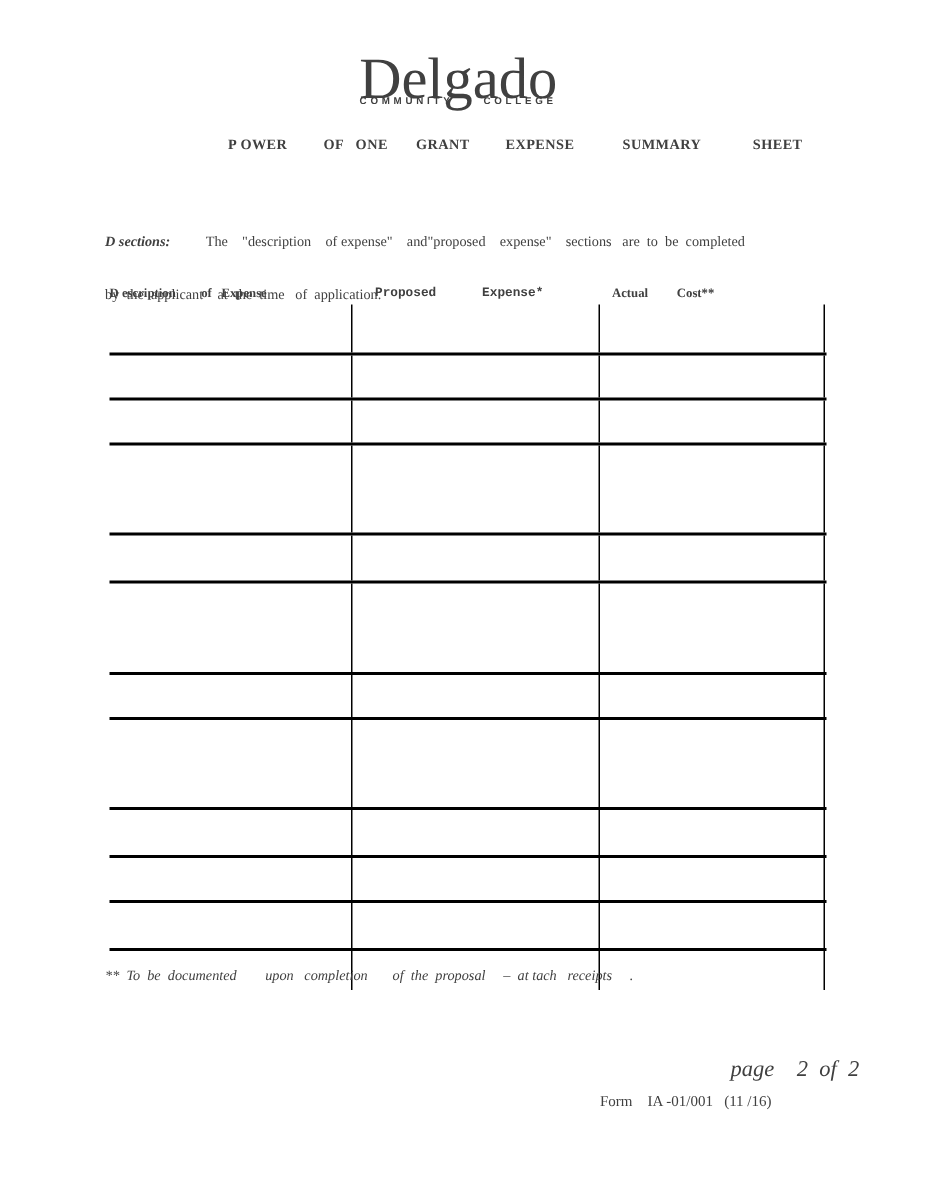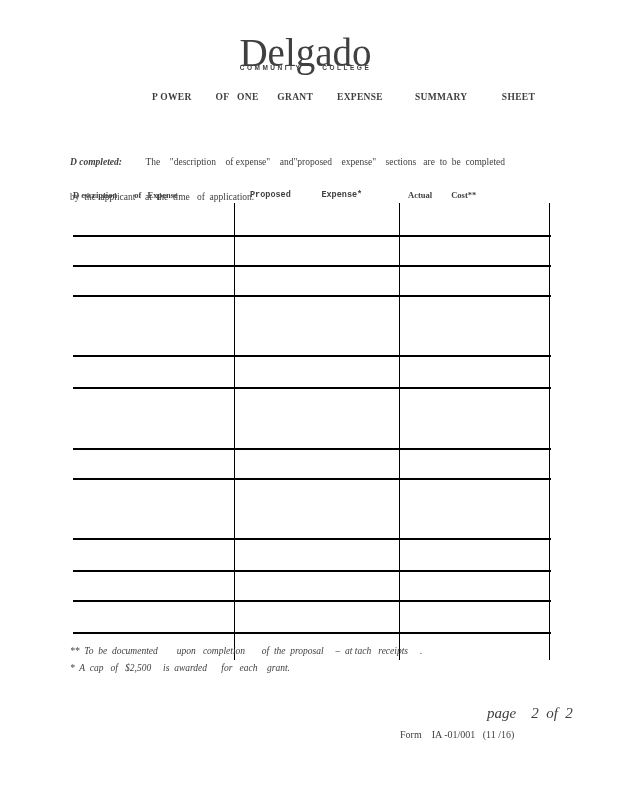--- a/index.html
+++ b/index.html
@@ -41,21 +41,21 @@
     <div class="logo-word">Delgado</div>
     <div class="logo-sub">
       <span>COMMUNITY</span>
       <span>COLLEGE</span>
     </div>
   </div>
 
   <div class="title">P OWER         OF   ONE       GRANT         EXPENSE            SUMMARY             SHEET</div>
 
   <div class="directions">
-    <div><span class="lbl">D completed:</span><span>          The    "description    of expense"    and"proposed    expense"    sections   are  to  be  completed</span></div>
+    <div><span class="lbl">D sections:</span><span>          The    "description    of expense"    and"proposed    expense"    sections   are  to  be  completed</span></div>
     <div>by  the  applicant    at  the  time   of  application.</div>
   </div>
 
   <div class="th th1">D escription        of   Expense</div>
   <div class="th th2">Proposed      Expense*</div>
   <div class="th th3">Actual         Cost**</div>
 
   <div class="tbl">
     <div id="tbl-body">
         <div class="t-row" style="height: 32px;">
@@ -114,19 +114,18 @@
           <div class="c3"></div>
         </div>
         <div class="t-row" style="height: 28px;">
           <div class="c1"></div>
           <div class="c2"></div>
           <div class="c3"></div>
         </div>
       </div>
   </div>
 
-  <div class="fn fn1">*  A  cap   of   $2,500     is  awarded      for   each    grant.</div>
   <div class="fn fn2">**  To  be  documented        upon   completion       of  the  proposal     –  at tach   receipts     .</div>
 
   <div class="pg">page    2  of  2</div>
   <div class="frm">Form    IA -01/001   (11 /16)</div>
 
 </div>
 
 </body></html>

